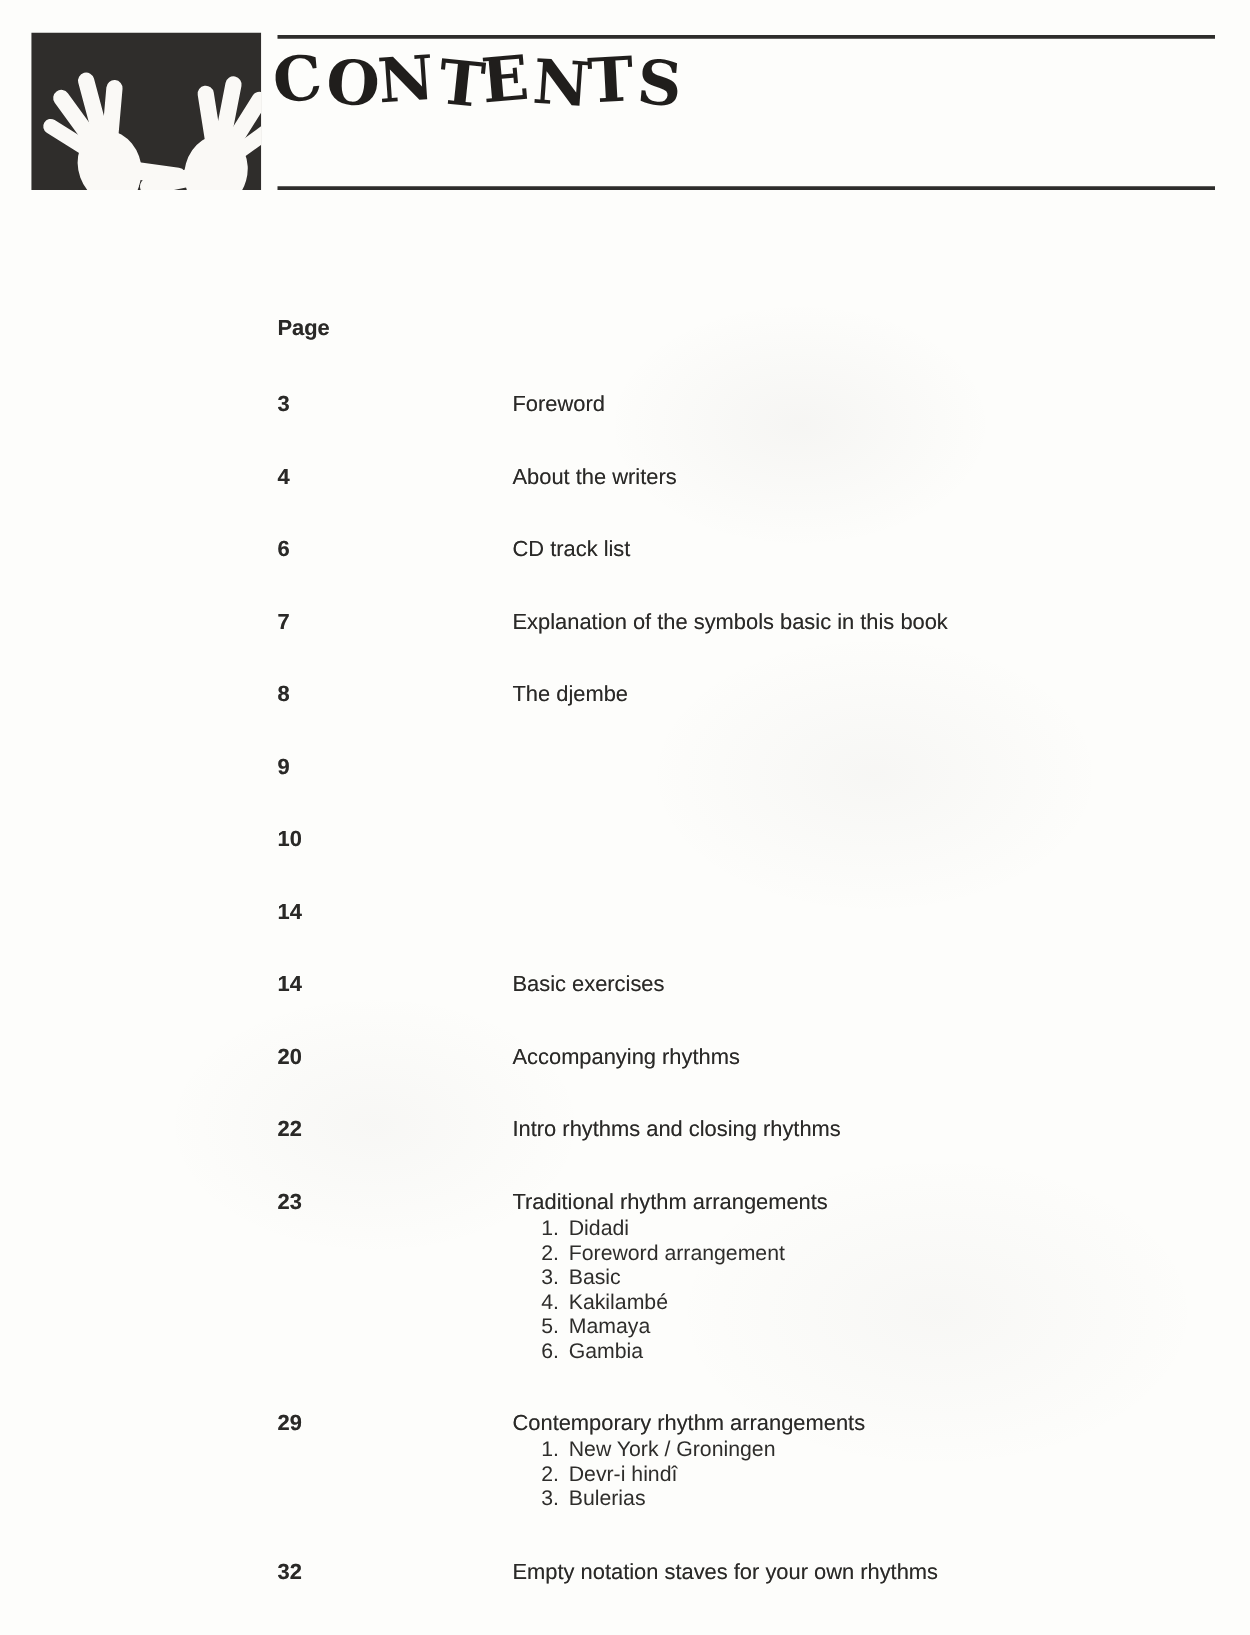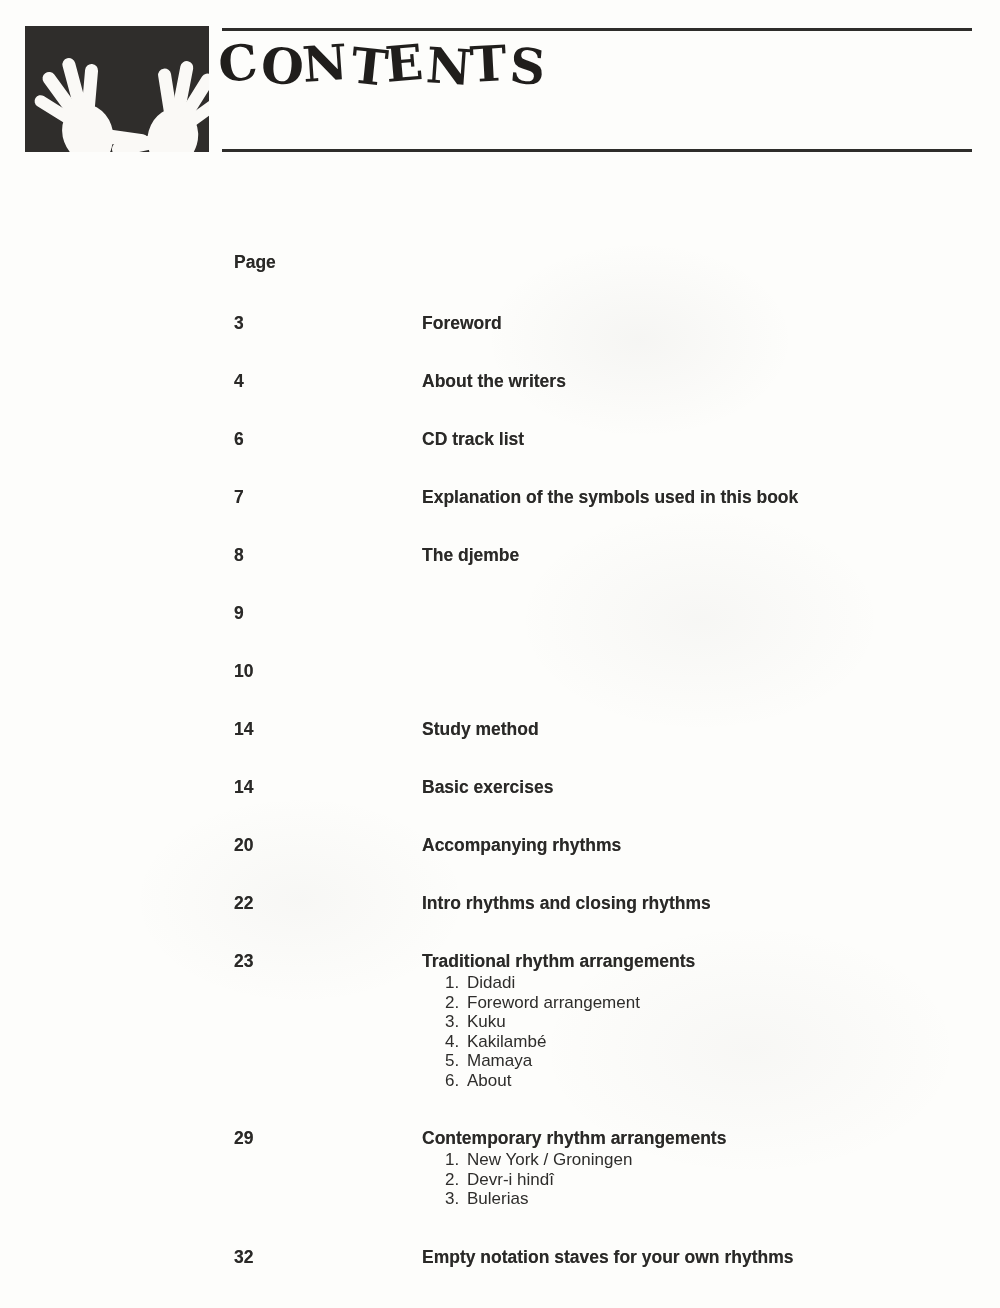--- a/index.html
+++ b/index.html
@@ -46,21 +46,21 @@
     font-family: "DejaVu Serif", serif;
     font-weight: 700;
     font-size: 49px;
     letter-spacing: 1px;
     fill: #201e1c;
   }
 
   
   .toc {
     position: absolute;
-    left: 234px; top: 252px;
+    left: 222px; top: 252px;
     width: 745px;
   }
   .col-header {
     font-weight: 700;
     font-size: 17.5px;
     line-height: 20px;
     margin-bottom: 41px;
     text-shadow: 0 0 0.4px rgba(40,40,40,0.5);
   }
   .toc-list { list-style: none; margin: 0; padding: 0; }
@@ -69,21 +69,21 @@
     flex: none;
     width: 188px;
     font-weight: 700;
     font-size: 17.5px;
     line-height: 20px;
     text-shadow: 0 0 0.4px rgba(40,40,40,0.5);
   }
   .entry-body { flex: 1; }
   .entry-title {
     display: block;
-    font-weight: 700;
+    font-weight: 400;
     font-size: 17.5px;
     line-height: 20px;
     text-shadow: 0 0 0.4px rgba(40,40,40,0.5);
   }
   .sub-list { list-style: none; margin: 2px 0 0; padding: 0 0 0 23px; }
   .sub-item {
     display: flex;
     font-size: 17px;
     line-height: 19.5px;
     font-weight: 400;
@@ -144,21 +144,21 @@
     <span class="num">6</span>
     <div class="entry-body">
       <span class="entry-title">CD track list</span>
 
     </div>
   </li>
 
   <li class="toc-entry">
     <span class="num">7</span>
     <div class="entry-body">
-      <span class="entry-title">Explanation of the symbols used in this book</span>
+      <span class="entry-title">Explanation of the symbols basic in this book</span>
 
     </div>
   </li>
 
   <li class="toc-entry">
     <span class="num">8</span>
     <div class="entry-body">
       <span class="entry-title">The djembe</span>
 
     </div>
@@ -167,24 +167,20 @@
   <li class="toc-entry">
     <span class="num">9</span>
   </li>
 
   <li class="toc-entry">
     <span class="num">10</span>
   </li>
 
   <li class="toc-entry">
     <span class="num">14</span>
-    <div class="entry-body">
-      <span class="entry-title">Study method</span>
-
-    </div>
   </li>
 
   <li class="toc-entry">
     <span class="num">14</span>
     <div class="entry-body">
       <span class="entry-title">Basic exercises</span>
 
     </div>
   </li>
 
@@ -214,36 +210,36 @@
     <span class="sub-title">Didadi</span>
   </li>
 
   <li class="sub-item">
     <span class="sub-num">2.</span>
     <span class="sub-title">Foreword arrangement</span>
   </li>
 
   <li class="sub-item">
     <span class="sub-num">3.</span>
-    <span class="sub-title">Kuku</span>
+    <span class="sub-title">Basic</span>
   </li>
 
   <li class="sub-item">
     <span class="sub-num">4.</span>
     <span class="sub-title">Kakilambé</span>
   </li>
 
   <li class="sub-item">
     <span class="sub-num">5.</span>
     <span class="sub-title">Mamaya</span>
   </li>
 
   <li class="sub-item">
     <span class="sub-num">6.</span>
-    <span class="sub-title">About</span>
+    <span class="sub-title">Gambia</span>
   </li>
 </ol>
     </div>
   </li>
 
   <li class="toc-entry">
     <span class="num">29</span>
     <div class="entry-body">
       <span class="entry-title">Contemporary rhythm arrangements</span>
       <ol class="sub-list">

